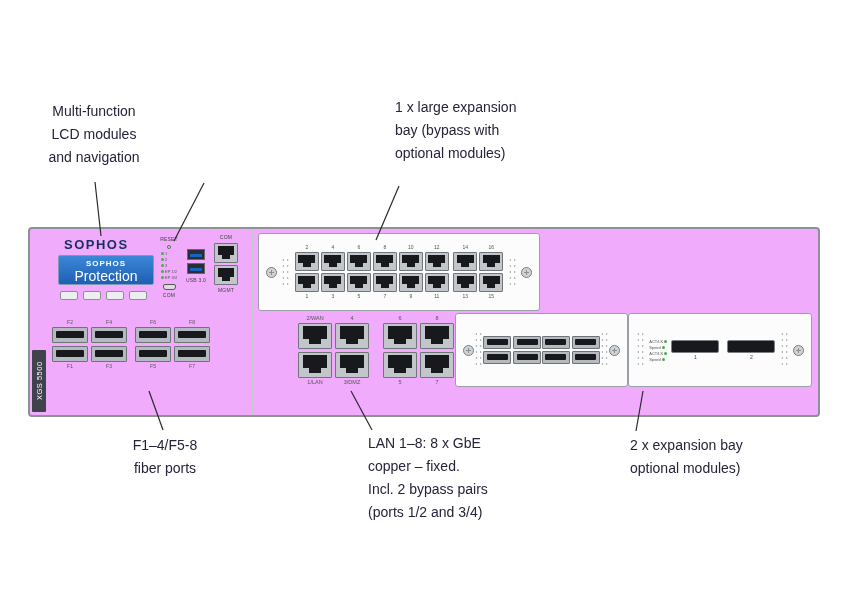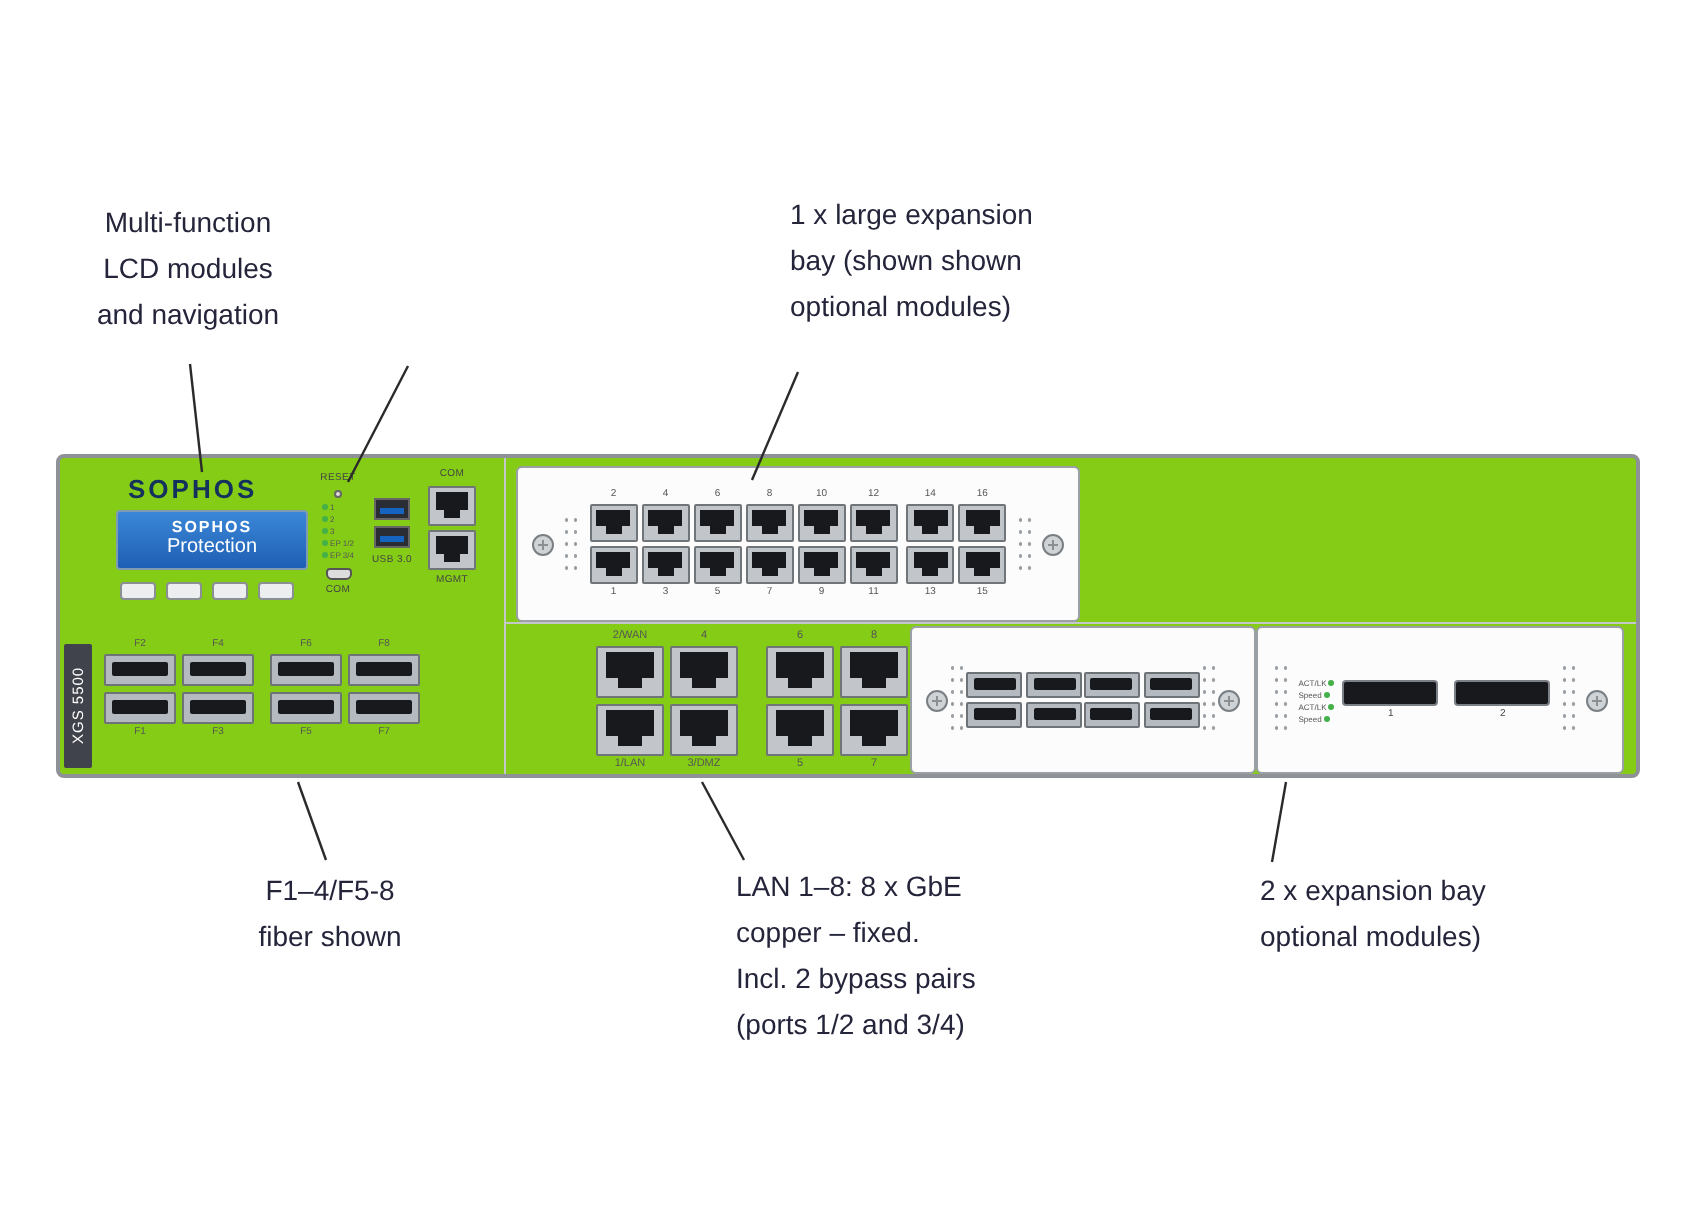--- a/index.html
+++ b/index.html
@@ -12,34 +12,34 @@
   body{background:#fff;font-family:"Liberation Sans",sans-serif}
   .canvas{position:relative;width:850px;height:610px;background:#fff;overflow:hidden}
 
   
   .callout{position:absolute;color:var(--text);font-size:14px;font-weight:500;line-height:23px}
   .callout span{display:block}
   .callout.center{text-align:center}
   svg.lines{position:absolute;left:0;top:0;pointer-events:none}
 
   
-  .chassis{position:absolute;left:28px;top:227px;width:792px;height:162px;
-    border:2px solid var(--chassis_border);border-radius:4px;background:#84cc16}
+  .chassis{position:absolute;left:28px;top:227px;width:792px;height:190px;
+    border:2px solid var(--chassis_border);border-radius:4px;background:#f0abfc}
   .divider{position:absolute;background:#c5c8ca}
   .divider.v{left:222px;top:0;bottom:0;width:1px}
   .divider.h{left:222px;right:0;top:82px;height:1px}
 
   .model-badge{position:absolute;left:2px;bottom:3px;width:14px;height:62px;background:var(--badge);
     color:#fff;font-size:7.5px;letter-spacing:.5px;border-radius:1px;
     display:flex;align-items:center;justify-content:center;writing-mode:vertical-rl;transform:rotate(180deg)}
   .logo{position:absolute;left:34px;top:8px;font-size:13px;font-weight:bold;letter-spacing:1.5px;color:var(--logo)}
   .lcd{position:absolute;left:28px;top:26px;width:96px;height:30px;border:1px solid #7f9ab5;border-radius:2px;
     background:linear-gradient(var(--lcd_top),var(--lcd_bottom));color:#fff;text-align:center;padding-top:3px}
   .lcd-line1{font-size:8px;font-weight:bold;letter-spacing:1px}
-  .lcd-line2{font-size:10px}
+  .lcd-line2{font-size:14px}
   .nav-row{position:absolute;left:30px;top:62px;display:flex;gap:5px}
   .nav-btn{width:18px;height:9px;border:1px solid #8a8f94;border-radius:2px;background:#eceef0}
 
   .tiny-label{font-size:5px;color:#444;text-align:center;line-height:7px;letter-spacing:.2px}
   .reset-cluster{position:absolute;left:126px;top:7px;width:26px;display:flex;flex-direction:column;align-items:center;gap:2px}
   .reset-hole{width:4px;height:4px;border-radius:50%;border:1px solid #666;background:#ddd}
   .led-rows{display:flex;flex-direction:column;gap:1px;font-size:4px;color:#555}
   .led-rows span{display:flex;align-items:center;gap:1px;line-height:5px}
   .led-rows span::before{content:"";width:3px;height:3px;border-radius:50%;background:var(--led);flex:none}
   .micro-usb{width:13px;height:6px;border:1px solid #555;border-radius:2px 2px 3px 3px;background:#ddd;margin-top:2px}
@@ -97,26 +97,26 @@
 
 <div class="canvas">
 
   <div class="callout center" style="left:18px;top:100px;width:152px">
       <span>Multi-function</span>
       <span>LCD modules</span>
       <span>and navigation</span>
     </div>
   <div class="callout" style="left:395px;top:96px;width:205px">
       <span>1 x large expansion</span>
-      <span>bay (shown shown</span>
+      <span>bay (bypass with</span>
       <span>optional modules)</span>
     </div>
   <div class="callout center" style="left:95px;top:434px;width:140px">
       <span>F1–4/F5-8</span>
-      <span>fiber shown</span>
+      <span>fiber ports</span>
     </div>
   <div class="callout" style="left:368px;top:432px;width:215px">
       <span>LAN 1–8: 8 x GbE</span>
       <span>copper – fixed.</span>
       <span>Incl. 2 bypass pairs</span>
       <span>(ports 1/2 and 3/4)</span>
     </div>
   <div class="callout" style="left:630px;top:434px;width:205px">
       <span>2 x expansion bay</span>
       <span>optional modules)</span>

